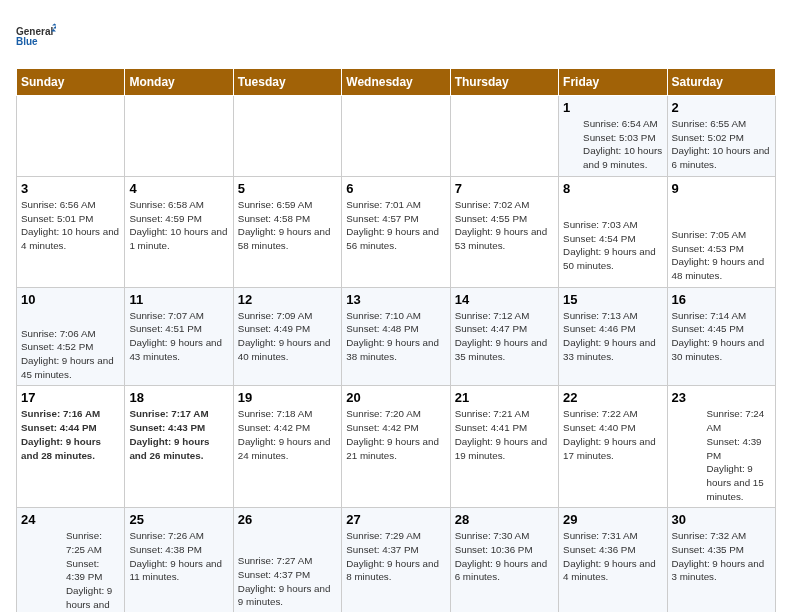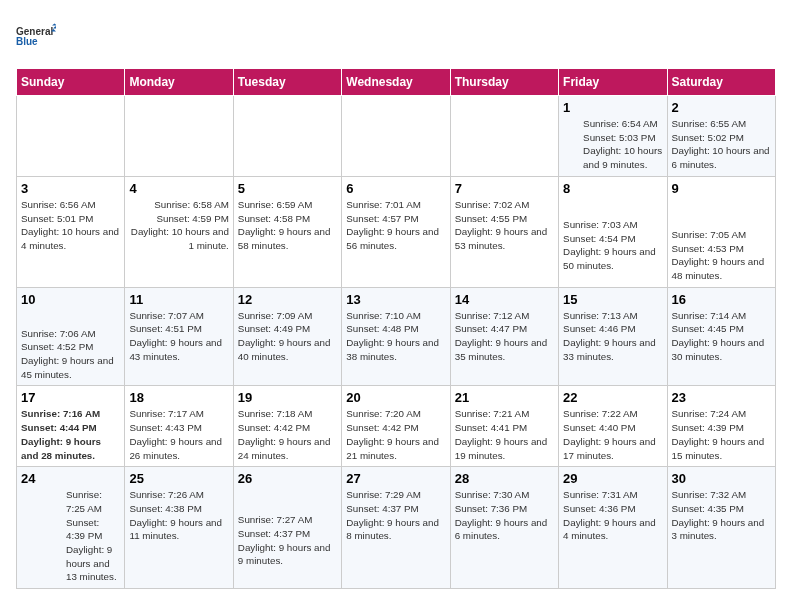--- a/index.html
+++ b/index.html
@@ -32,21 +32,21 @@
     .location {
       font-size: 16px;
       color: #555;
     }
     table {
       width: 100%;
       border-collapse: collapse;
       font-size: 10.5px;
     }
     thead tr th {
-      background-color: #be185d;
+      background-color: #a16207;
       color: #fff;
       padding: 6px 4px;
       text-align: left;
       font-size: 12px;
       border: 1px solid #fff;
     }
     tbody tr td {
       border: 1px solid #ccc;
       vertical-align: top;
       padding: 4px 4px;
@@ -125,21 +125,21 @@
       </tr>
       <tr>
         <td>
           <span class="day-num">3</span>
           <div class="day-info" style="white-space: pre-line;">Sunrise: 6:56 AM
 Sunset: 5:01 PM
 Daylight: 10 hours and 4 minutes.</div>
         </td>
         <td>
           <span class="day-num">4</span>
-          <div class="day-info" style="white-space: pre-line; text-align: right;">Sunrise: 6:58 AM
+          <div class="day-info" style="white-space: pre-line;">Sunrise: 6:58 AM
 Sunset: 4:59 PM
 Daylight: 10 hours and 1 minute.</div>
         </td>
         <td>
           <span class="day-num">5</span>
           <div class="day-info" style="white-space: pre-line;">Sunrise: 6:59 AM
 Sunset: 4:58 PM
 Daylight: 9 hours and 58 minutes.</div>
         </td>
         <td>
@@ -213,21 +213,21 @@
       </tr>
       <tr>
         <td>
           <span class="day-num">17</span>
           <div class="day-info" style="white-space: pre-line; font-weight: bold;">Sunrise: 7:16 AM
 Sunset: 4:44 PM
 Daylight: 9 hours and 28 minutes.</div>
         </td>
         <td>
           <span class="day-num">18</span>
-          <div class="day-info" style="white-space: pre-line;">Sunrise: 7:17 AM
+          <div class="day-info" style="white-space: pre-line; font-weight: bold;">Sunrise: 7:17 AM
 Sunset: 4:43 PM
 Daylight: 9 hours and 26 minutes.</div>
         </td>
         <td>
           <span class="day-num">19</span>
           <div class="day-info" style="white-space: pre-line;">Sunrise: 7:18 AM
 Sunset: 4:42 PM
 Daylight: 9 hours and 24 minutes.</div>
         </td>
         <td>
@@ -243,21 +243,21 @@
 Daylight: 9 hours and 19 minutes.</div>
         </td>
         <td>
           <span class="day-num">22</span>
           <div class="day-info" style="white-space: pre-line;">Sunrise: 7:22 AM
 Sunset: 4:40 PM
 Daylight: 9 hours and 17 minutes.</div>
         </td>
         <td>
           <span class="day-num">23</span>
-          <div class="day-info" style="white-space: pre-line;">Sunrise: 7:24 AM
+          <div class="day-info" style="white-space: pre-line; margin-left: 35px;">Sunrise: 7:24 AM
 Sunset: 4:39 PM
 Daylight: 9 hours and 15 minutes.</div>
         </td>
       </tr>
       <tr>
         <td>
           <span class="day-num">24</span>
           <div class="day-info" style="white-space: pre-line; margin-left: 45px;">Sunrise: 7:25 AM
 Sunset: 4:39 PM
 Daylight: 9 hours and 13 minutes.</div>
@@ -276,21 +276,21 @@
         </td>
         <td>
           <span class="day-num">27</span>
           <div class="day-info" style="white-space: pre-line;">Sunrise: 7:29 AM
 Sunset: 4:37 PM
 Daylight: 9 hours and 8 minutes.</div>
         </td>
         <td>
           <span class="day-num">28</span>
           <div class="day-info" style="white-space: pre-line;">Sunrise: 7:30 AM
-Sunset: 7:36 PM
+Sunset: 10:36 PM
 Daylight: 9 hours and 6 minutes.</div>
         </td>
         <td>
           <span class="day-num">29</span>
           <div class="day-info" style="white-space: pre-line;">Sunrise: 7:31 AM
 Sunset: 4:36 PM
 Daylight: 9 hours and 4 minutes.</div>
         </td>
         <td>
           <span class="day-num">30</span>

